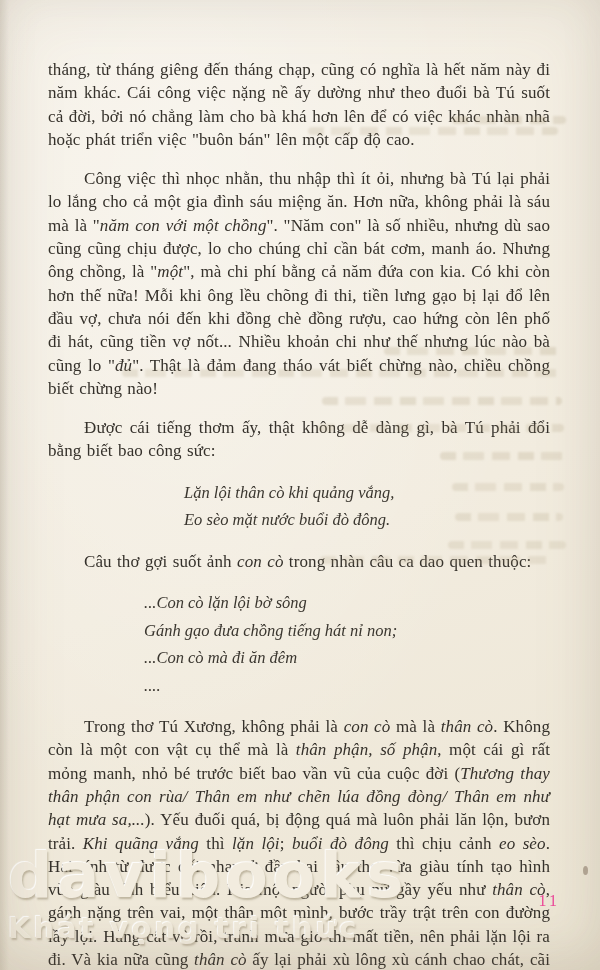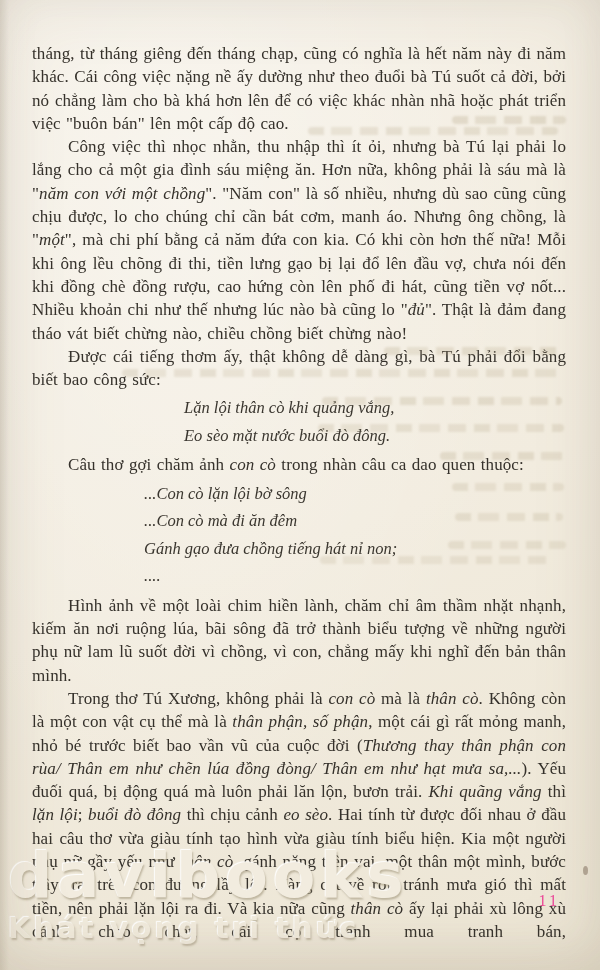--- a/index.html
+++ b/index.html
@@ -14,21 +14,21 @@
   .vignette{position:absolute;inset:0;pointer-events:none;
     box-shadow:inset 0 0 70px rgba(125,110,85,.14), inset 0 -18px 40px rgba(125,110,85,.10);}
   .scan-edge-left{position:absolute;left:0;top:0;bottom:0;width:9px;pointer-events:none;
     background:linear-gradient(90deg,rgba(120,108,86,.16),rgba(120,108,86,0));}
   .scan-nick{position:absolute;width:5px;height:9px;border-radius:50%;
     background:#6f5c49;opacity:.45;}
 
   .page{position:absolute;left:0;top:0;width:600px;height:970px;}
 
   .text-flow{position:absolute;left:32px;top:42px;width:534px;color:#35312b;}
-  .para{margin:0;font-size:17px;line-height:23.3px;text-align:justify;
+  .para{margin:16px;font-size:17px;line-height:23.3px;text-align:justify;
     letter-spacing:.1px;word-spacing:1px;}
   .para.indent{text-indent:36px;font-family:Liberation Serif, serif;}
   .para.justify-last{text-align-last:justify;}
   .para em{font-style:italic;}
   .verse{font-style:italic;font-size:16.5px;line-height:27.5px;margin:3px 0 4px 0;
     color:#3a362f;}
   .verse-line{white-space:nowrap;}
 
   
   .bleed{position:absolute;height:8px;border-radius:4px;pointer-events:none;
@@ -65,28 +65,27 @@
 <div class="page">
 
   <div class="text-flow" id="text-flow">
       <p class="para"><span>tháng, từ tháng giêng đến tháng chạp, cũng có nghĩa là hết năm này đi năm khác. Cái công việc nặng nề ấy dường như theo đuổi bà Tú suốt cả đời, bởi nó chẳng làm cho bà khá hơn lên để có việc khác nhàn nhã hoặc phát triển việc "buôn bán" lên một cấp độ cao.</span></p>
       <p class="para indent"><span>Công việc thì nhọc nhằn, thu nhập thì ít ỏi, nhưng bà Tú lại phải lo lắng cho cả một gia đình sáu miệng ăn. Hơn nữa, không phải là sáu mà là "</span><em>năm con với một chồng</em><span>". "Năm con" là số nhiều, nhưng dù sao cũng cũng chịu được, lo cho chúng chỉ cần bát cơm, manh áo. Nhưng ông chồng, là "</span><em>một</em><span>", mà chi phí bằng cả năm đứa con kia. Có khi còn hơn thế nữa! Mỗi khi ông lều chõng đi thi, tiền lưng gạo bị lại đổ lên đầu vợ, chưa nói đến khi đồng chè đồng rượu, cao hứng còn lên phố đi hát, cũng tiền vợ nốt... Nhiều khoản chi như thế nhưng lúc nào bà cũng lo "</span><em>đủ</em><span>". Thật là đảm đang tháo vát biết chừng nào, chiều chồng biết chừng nào!</span></p>
       <p class="para indent"><span>Được cái tiếng thơm ấy, thật không dễ dàng gì, bà Tú phải đổi bằng biết bao công sức:</span></p>
       <div class="verse" style="margin-left: 152px;">
         <div class="verse-line">Lặn lội thân cò khi quảng vắng,</div>
         <div class="verse-line">Eo sèo mặt nước buổi đò đông.</div>
       </div>
-      <p class="para indent"><span>Câu thơ gợi chăm ảnh </span><em>con cò</em><span> trong nhàn câu ca dao quen thuộc:</span></p>
+      <p class="para indent"><span>Câu thơ gợi suốt ảnh </span><em>con cò</em><span> trong nhàn câu ca dao quen thuộc:</span></p>
       <div class="verse" style="margin-left: 112px;">
         <div class="verse-line">...Con cò lặn lội bờ sông</div>
+        <div class="verse-line">Gánh gạo đưa chồng tiếng hát nỉ non;</div>
         <div class="verse-line">...Con cò mà đi ăn đêm</div>
-        <div class="verse-line">Gánh gạo đưa chồng tiếng hát nỉ non;</div>
         <div class="verse-line">....</div>
       </div>
-      <p class="para indent"><span>Hình ảnh về một loài chim hiền lành, chăm chỉ âm thầm nhặt nhạnh, kiếm ăn nơi ruộng lúa, bãi sông đã trở thành biểu tượng về những người phụ nữ lam lũ suốt đời vì chồng, vì con, chẳng mấy khi nghĩ đến bản thân mình.</span></p>
       <p class="para indent justify-last"><span>Trong thơ Tú Xương, không phải là </span><em>con cò</em><span> mà là </span><em>thân cò</em><span>. Không còn là một con vật cụ thể mà là </span><em>thân phận, số phận</em><span>, một cái gì rất mỏng manh, nhỏ bé trước biết bao vần vũ của cuộc đời (</span><em>Thương thay thân phận con rùa/ Thân em như chẽn lúa đồng đòng/ Thân em như hạt mưa sa,...</em><span>). Yếu đuối quá, bị động quá mà luôn phải lăn lộn, bươn trải. </span><em>Khi quãng vắng</em><span> thì </span><em>lặn lội</em><span>; </span><em>buổi đò đông</em><span> thì chịu cảnh </span><em>eo sèo</em><span>. Hai tính từ được đối nhau ở đầu hai câu thơ vừa giàu tính tạo hình vừa giàu tính biểu hiện. Kia một người phụ nữ gầy yếu như </span><em>thân cò</em><span>, gánh nặng trên vai, một thân một mình, bước trầy trật trên con đường lầy lội. Hàng cất về rồi, tránh mưa gió thì mất tiền, nên phải lặn lội ra đi. Và kia nữa cũng </span><em>thân cò</em><span> ấy lại phải xù lông xù cánh chao chát, cãi cọ tranh mua tranh bán,</span></p>
     </div>
 
   <div class="bleed" style="left:452px;top:116px;width:114px;"></div>
   <div class="bleed" style="left:308px;top:127px;width:250px;opacity:.42;"></div>
   <div class="bleed" style="left:384px;top:347px;width:178px;opacity:.45;"></div>
   <div class="bleed" style="left:122px;top:369px;width:440px;opacity:.42;"></div>
   <div class="bleed" style="left:322px;top:397px;width:240px;opacity:.45;"></div>
   <div class="bleed" style="left:318px;top:424px;width:246px;opacity:.4;"></div>
   <div class="bleed" style="left:440px;top:452px;width:126px;opacity:.45;"></div>

